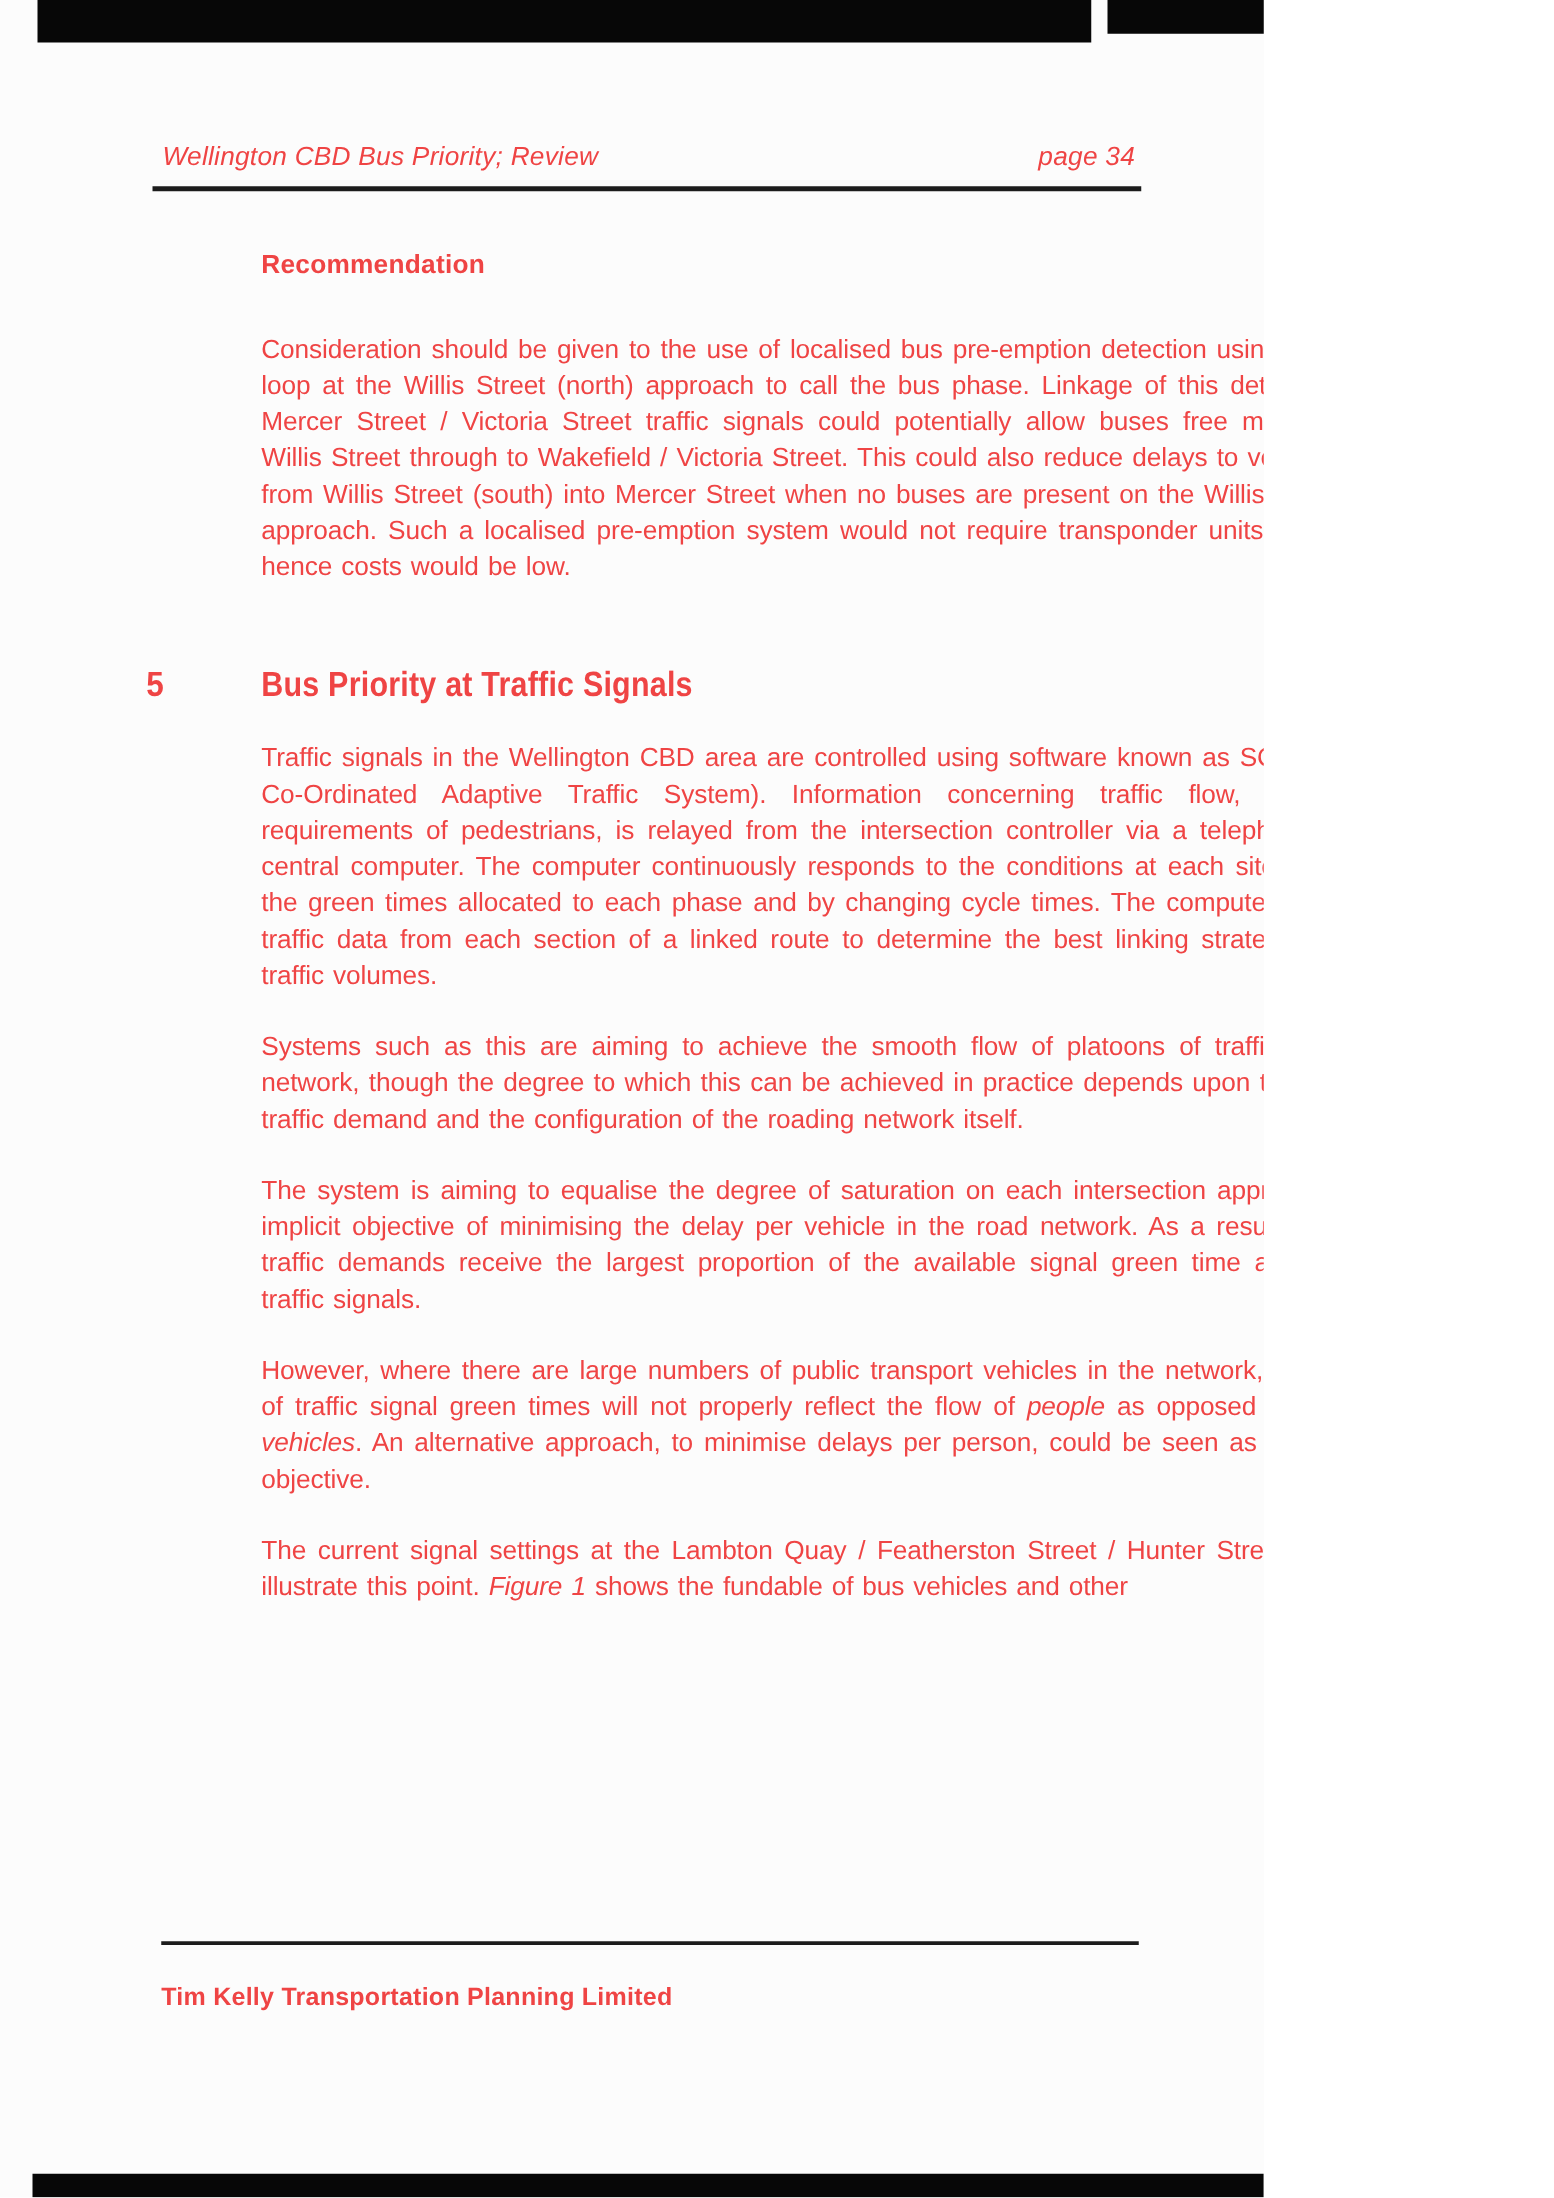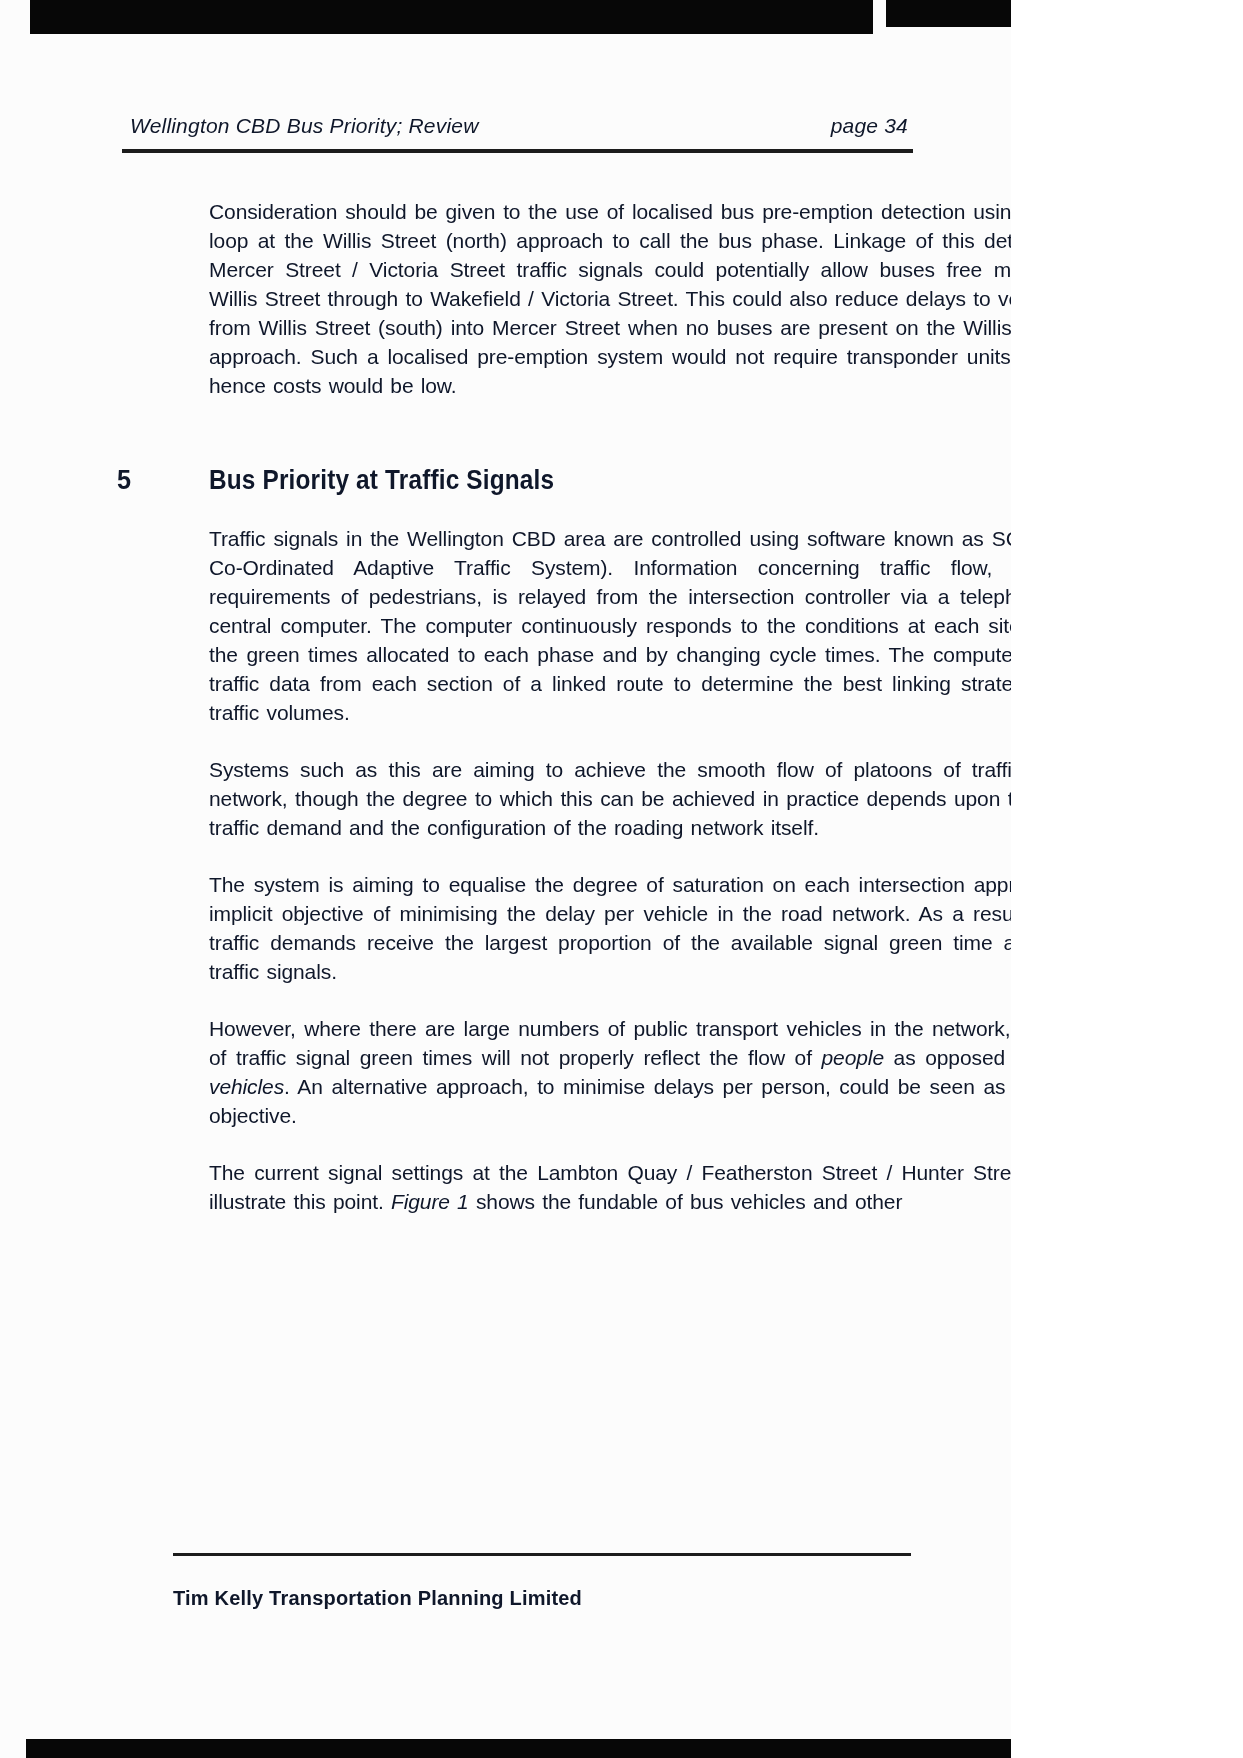--- a/index.html
+++ b/index.html
@@ -1,20 +1,20 @@
 <!DOCTYPE html>
 <html><head>
 <meta charset="utf-8">
 <style>
   html,body{margin:0;padding:0;background:#ffffff;}
   .page{
     position:relative;
     width:1011px;height:1758px;
     background:#fcfcfc;
-    color:#0f172a;
+    color:#ef4444;
     font-family:"Liberation Sans", sans-serif;
     overflow:hidden;
   }
   
   .scan-bar{position:absolute;background:#070707;}
   .bar-top-a{top:0;left:30px;width:843px;height:34px;}
   .bar-top-b{top:0;left:886px;width:262px;height:27px;}
   .bar-bottom{left:26px;right:0;bottom:0;height:19px;}
 
   
@@ -50,21 +50,21 @@
     font-size:28px;font-weight:700;line-height:36px;
     display:inline-block;transform:scaleX(0.9);transform-origin:0 50%;
   }
   .sec-title{
     font-size:28px;font-weight:700;line-height:36px;
     display:inline-block;transform:scaleX(0.87);transform-origin:0 50%;
     letter-spacing:0.2px;
   }
 
   
-  .footer{position:absolute;top:1553px;left:129px;right:100px;margin-left:44px;}
+  .footer{position:absolute;top:1553px;left:129px;right:100px;}
   .footer-rule{height:3px;background:#1c1c1c;margin:0 0 31px 0;}
   .company{font-size:20px;font-weight:700;line-height:23px;letter-spacing:0.2px;}
   .date{font-size:20px;line-height:22px;}
 </style>
 </head>
 <body>
 
 <div class="page">
 
   <div class="scan-bar bar-top-a"></div>
@@ -72,20 +72,21 @@
   <div class="scan-bar bar-bottom"></div>
 
   <div class="running-header">
     <span>Wellington CBD Bus Priority; Review</span>
     <span>page 34</span>
   </div>
   <div class="header-rule"></div>
 
   <div class="content">
 
+    <h3 class="rec-heading">Recommendation</h3>
 
     <p class="para"><span>Consideration should be given to the use of localised bus pre-emption detection using an inductive loop at the Willis Street (north) approach to call the bus phase. Linkage of this detector with the Mercer Street / Victoria Street traffic signals could potentially allow buses free movement from Willis Street through to Wakefield / Victoria Street. This could also reduce delays to vehicles turning from Willis Street (south) into Mercer Street when no buses are present on the Willis Street (north) approach. Such a localised pre-emption system would not require transponder units in buses and hence costs would be low.</span></p>
 
     <div class="section-heading">
       <span class="sec-num">5</span>
       <span class="sec-title">Bus Priority at Traffic Signals</span>
     </div>
 
     <p class="para"><span>Traffic signals in the Wellington CBD area are controlled using software known as SCATS (Sydney Co-Ordinated Adaptive Traffic System). Information concerning traffic flow, including the requirements of pedestrians, is relayed from the intersection controller via a telephone line to a central computer. The computer continuously responds to the conditions at each site by adjusting the green times allocated to each phase and by changing cycle times. The computer also collects traffic data from each section of a linked route to determine the best linking strategy for current traffic volumes.</span></p>
     <p class="para"><span>Systems such as this are aiming to achieve the smooth flow of platoons of traffic through the network, though the degree to which this can be achieved in practice depends upon the patterns of traffic demand and the configuration of the roading network itself.</span></p>

